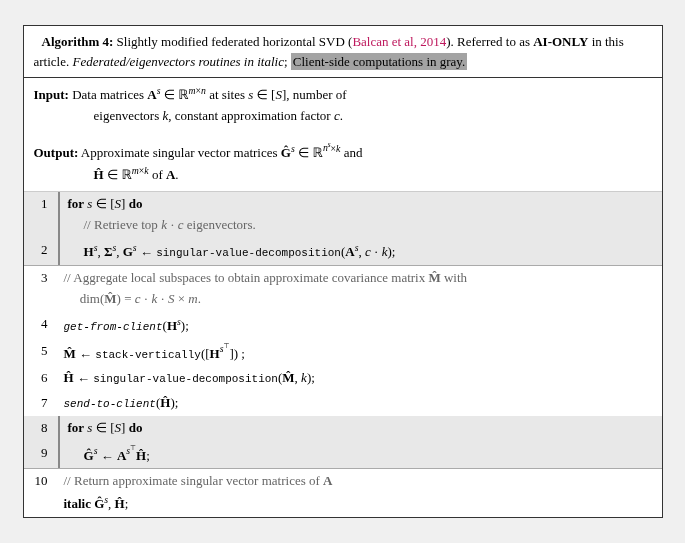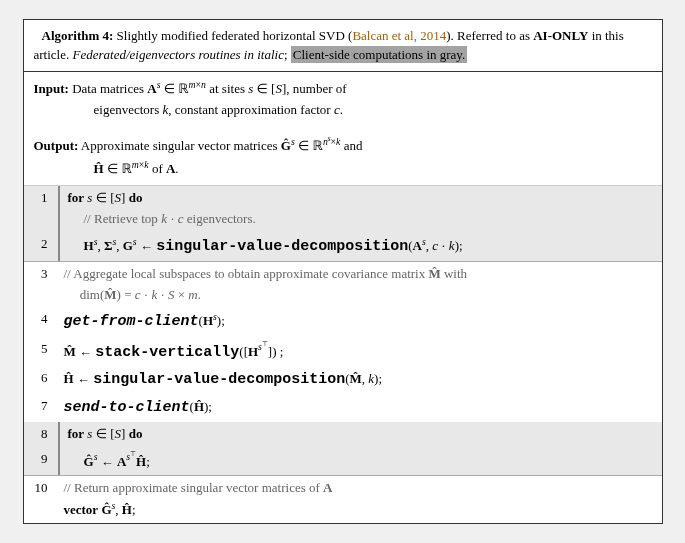--- a/index.html
+++ b/index.html
@@ -22,21 +22,21 @@
       border-bottom: 1.5px solid #333;
       padding: 6px 10px 6px 10px;
       font-size: 13px;
       line-height: 1.5;
     }
     .algo-header .title {
       font-weight: bold;
       margin-left: 8px;
     }
     .algo-header .link {
-      color: #a16207;
+      color: #be185d;
     }
     .algo-header .italic {
       font-style: italic;
     }
     .algo-header .gray-bg {
       background-color: #a3a3a3;
       padding: 1px 2px;
     }
     .input-output-section {
       border-bottom: 1px solid #ccc;
@@ -74,22 +74,21 @@
     }
     .step-content {
       flex: 1;
       padding: 2px 8px 2px 4px;
     }
     .step-shaded {
       background-color: #e8e8e8;
     }
     .mono {
       font-family: 'Courier New', Courier, monospace;
-      font-size: 15px;
-      font-weight: bold;
+      font-size: 11px;
     }
     .bold { font-weight: bold; }
     .italic { font-style: italic; }
     .math { font-style: italic; font-family: 'Times New Roman', Times, serif; }
     sup { font-size: 0.75em; vertical-align: super; }
     .divider-line {
       border-top: 1px solid #aaa;
       margin: 0;
     }
     .step-indent {
@@ -205,18 +204,18 @@
       </div>
     </div>
 
     <div class="divider-line"></div>
 
     <div class="step">
       <div class="step-number">10</div>
       <div style="width:6px;min-width:6px;flex-shrink:0;"></div>
       <div class="step-content">
         <span class="comment-line">// Return approximate singular vector matrices of <strong>A</strong></span><br>
-        <span class="bold">vector</span> <strong>Ĝ</strong><sup><span class="math">s</span></sup>, <strong>Ĥ</strong>;
+        <span class="bold">italic</span> <strong>Ĝ</strong><sup><span class="math">s</span></sup>, <strong>Ĥ</strong>;
       </div>
     </div>
 
   </div>
 </div>
 
 </body></html>

